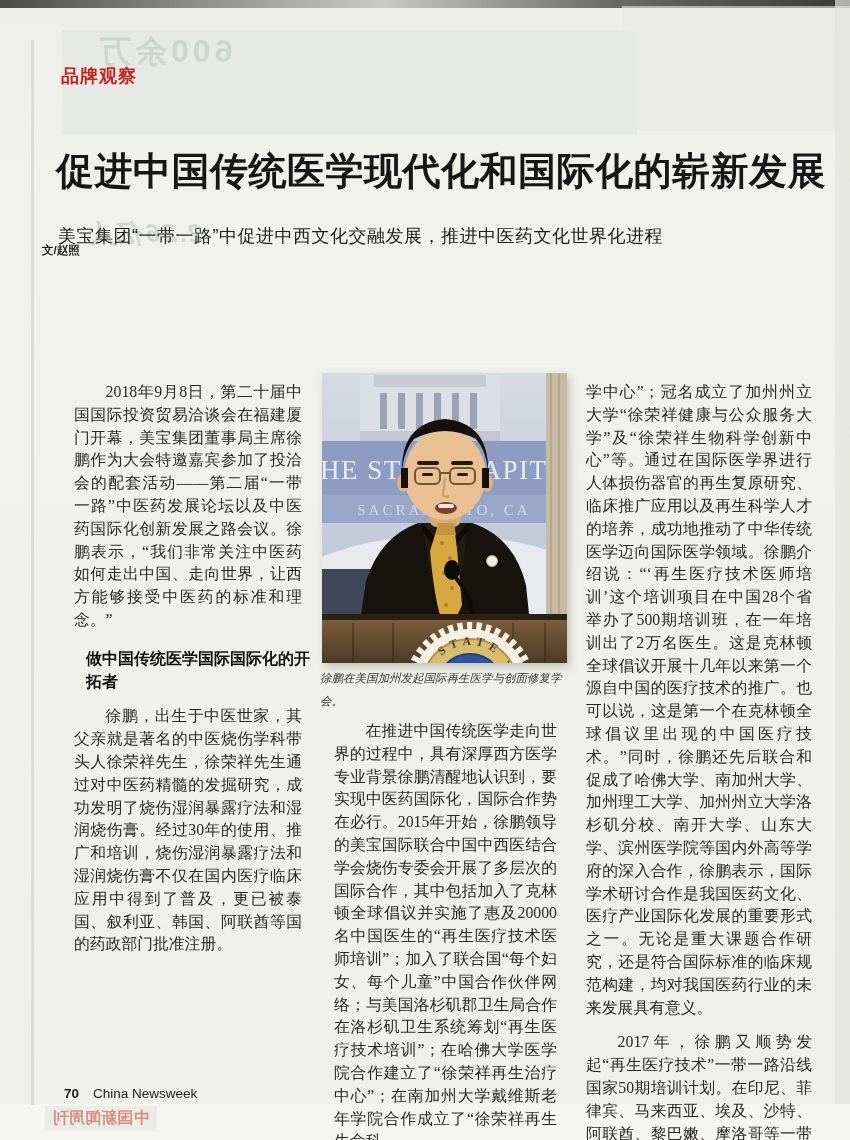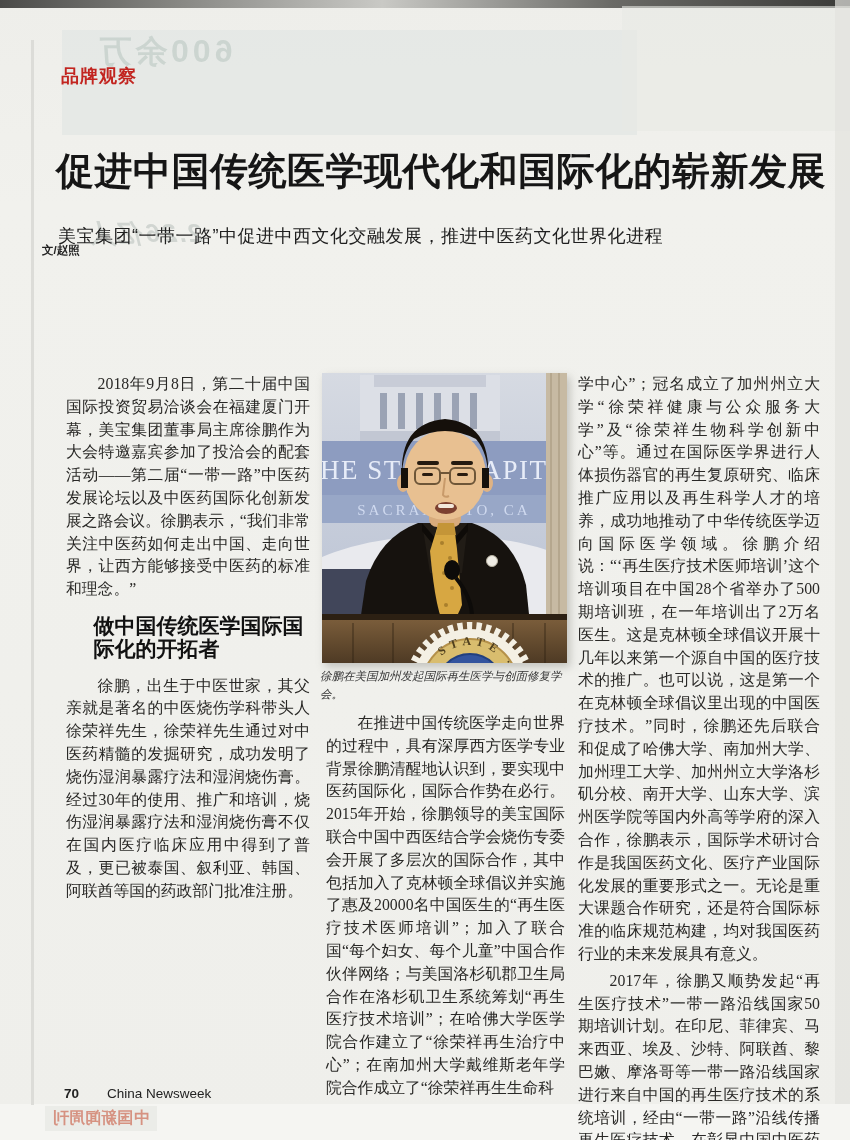--- a/index.html
+++ b/index.html
@@ -18,33 +18,33 @@
   .ghost-600{left:95px;top:30px;font-size:32px;color:#a9bab4;opacity:.42;letter-spacing:4px;}
   .ghost-226{left:88px;top:216px;font-size:26px;font-style:italic;color:#8a9894;opacity:.3;letter-spacing:2px;}
   .ghost-red{left:45px;top:1106px;font-size:16px;color:#cf7a66;opacity:.8;background:#e9eae6;padding:2px 8px;}
   .section-label{position:absolute;left:61px;top:64px;font-size:18px;font-weight:bold;color:#c22520;letter-spacing:1px;z-index:5;}
   .title{position:absolute;left:56px;top:146px;margin:0;width:760px;font-size:38px;font-weight:800;
          color:#161616;letter-spacing:.5px;z-index:5;font-family:"Liberation Sans",sans-serif;white-space:nowrap;text-align:center;}
   .subtitle{position:absolute;left:58px;top:224px;font-size:18px;color:#202020;letter-spacing:.5px;z-index:5;}
   .byline{position:absolute;left:42px;top:243px;font-size:11.5px;font-weight:bold;color:#222;z-index:5;}
   .col{position:absolute;font-family:"Liberation Serif","DejaVu Serif",serif;font-size:15.8px;
        line-height:22.8px;color:#292826;text-align:justify;z-index:5;}
-  .col p{margin:4px;}
+  .col p{margin:12px;}
   .indent{text-indent:2em;}
   .col1{left:62px;top:369px;width:252px;}
   .col2{left:322px;top:708px;width:247px;}
   .col3{left:574px;top:369px;width:250px;}
-  .subhead{font-family:Liberation Mono, monospace;font-size:21px;font-weight:bold;color:#111;
+  .subhead{font-family:Liberation Serif, serif;font-size:16px;font-weight:bold;color:#111;
            margin:16px 0 12px 1.5em;text-align:left;}
   .photo-wrap{position:absolute;left:322px;top:373px;width:245px;height:290px;z-index:5;
            box-shadow:3px 4px 8px rgba(110,110,100,.35);}
   .caption{position:absolute;left:320px;top:667px;width:250px;font-family:"Liberation Serif","DejaVu Serif",serif;
-           font-style:italic;font-size:11.5px;line-height:18px;color:#333;z-index:5;}
+           font-style:italic;font-size:11.5px;line-height:23px;color:#333;z-index:5;}
   .footer{position:absolute;left:64px;top:1086px;font-size:13.5px;color:#222;z-index:6;}
-  .footer .pagenum{font-weight:bold;margin-right:28px;}
+  .footer .pagenum{font-weight:bold;margin-right:14px;}
 </style>
 </head>
 <body>
 
 <div class="page">
   <div class="top-strip"></div>
   <div class="tint tint-a"></div>
   <div class="tint tint-b"></div>
   <div class="tint tint-c"></div>
   <div class="tint tint-d"></div>

